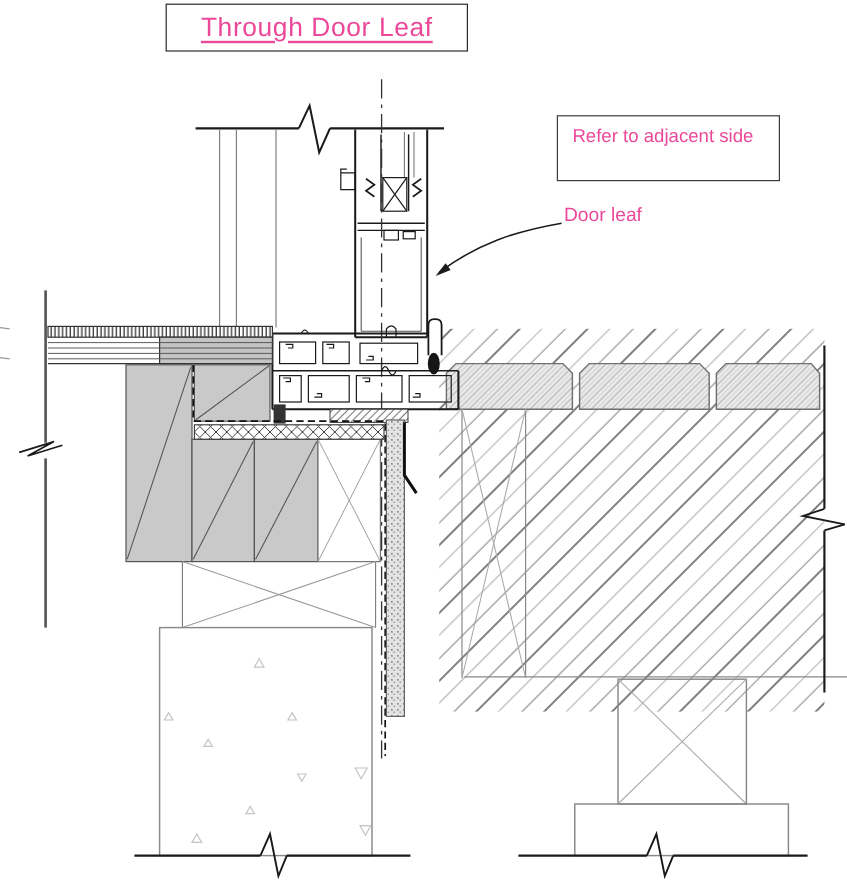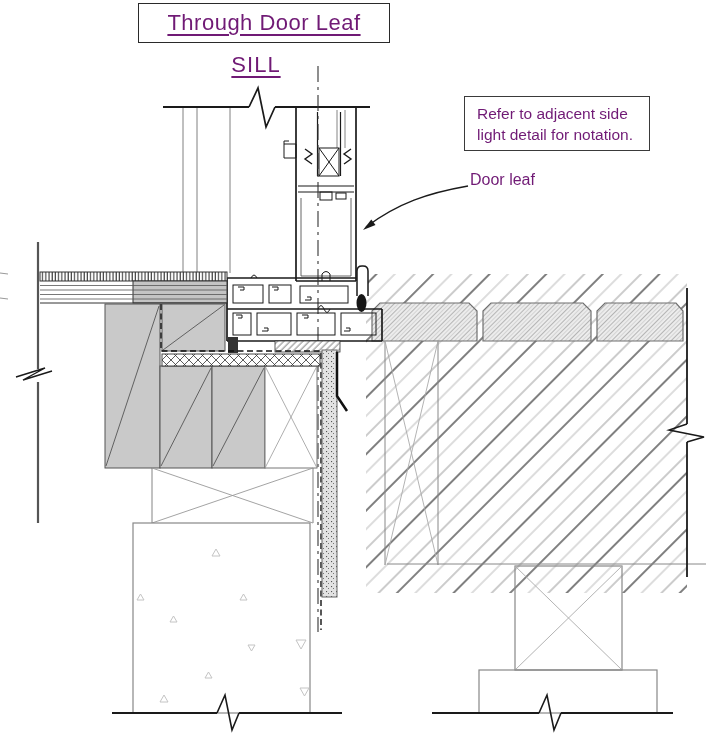--- a/index.html
+++ b/index.html
@@ -1,17 +1,17 @@
 <!DOCTYPE html>
 <html><head>
 <meta charset="utf-8">
 <style>
   html,body{margin:0;padding:0;background:#ffffff;}
   #stage{position:relative;width:706px;height:736px;background:#fff;overflow:hidden;
-         font-family:"Liberation Sans", sans-serif;color:#701a75;}
+         font-family:"Liberation Sans", sans-serif;color:#ec4899;}
   #linework{position:absolute;left:0;top:0;}
   .titlebox{position:absolute;left:138px;top:3px;width:250px;height:38px;
             border:1.5px solid #2a2a2a;display:flex;align-items:center;justify-content:center;}
   .titletext{font-size:22px;letter-spacing:.5px;text-decoration:underline;
              text-underline-offset:4px;white-space:nowrap;}
   .subtitle{position:absolute;left:206px;top:52px;width:100px;text-align:center;
             font-size:22px;letter-spacing:1px;text-decoration:underline;text-underline-offset:4px;}
   .notebox{position:absolute;left:464px;top:96px;width:186px;height:55px;
            border:1.4px solid #3a3a3a;padding:6px 0 4px 12px;box-sizing:border-box;
            font-size:15.5px;line-height:21px;}
@@ -240,22 +240,20 @@
   <g>
     <path d="M468,186 C 428,193 398,203 366,227" fill="none" stroke="#1a1a1a" stroke-width="1.3"></path>
     <polygon points="363,230 375.5,225 371.3,219.4" fill="#1a1a1a"></polygon>
   </g>
 </svg>
 
 <div class="titlebox">
   <span class="titletext">Through Door Leaf</span>
 </div>
 
-<div class="subtitle">SILL</div>
 
 <div class="notebox">
   <div>Refer to adjacent side</div>
-  <div>light detail for notation.</div>
 </div>
 
 <div class="doorleaf-label">Door leaf</div>
 
 </div>
 
 </body></html>

